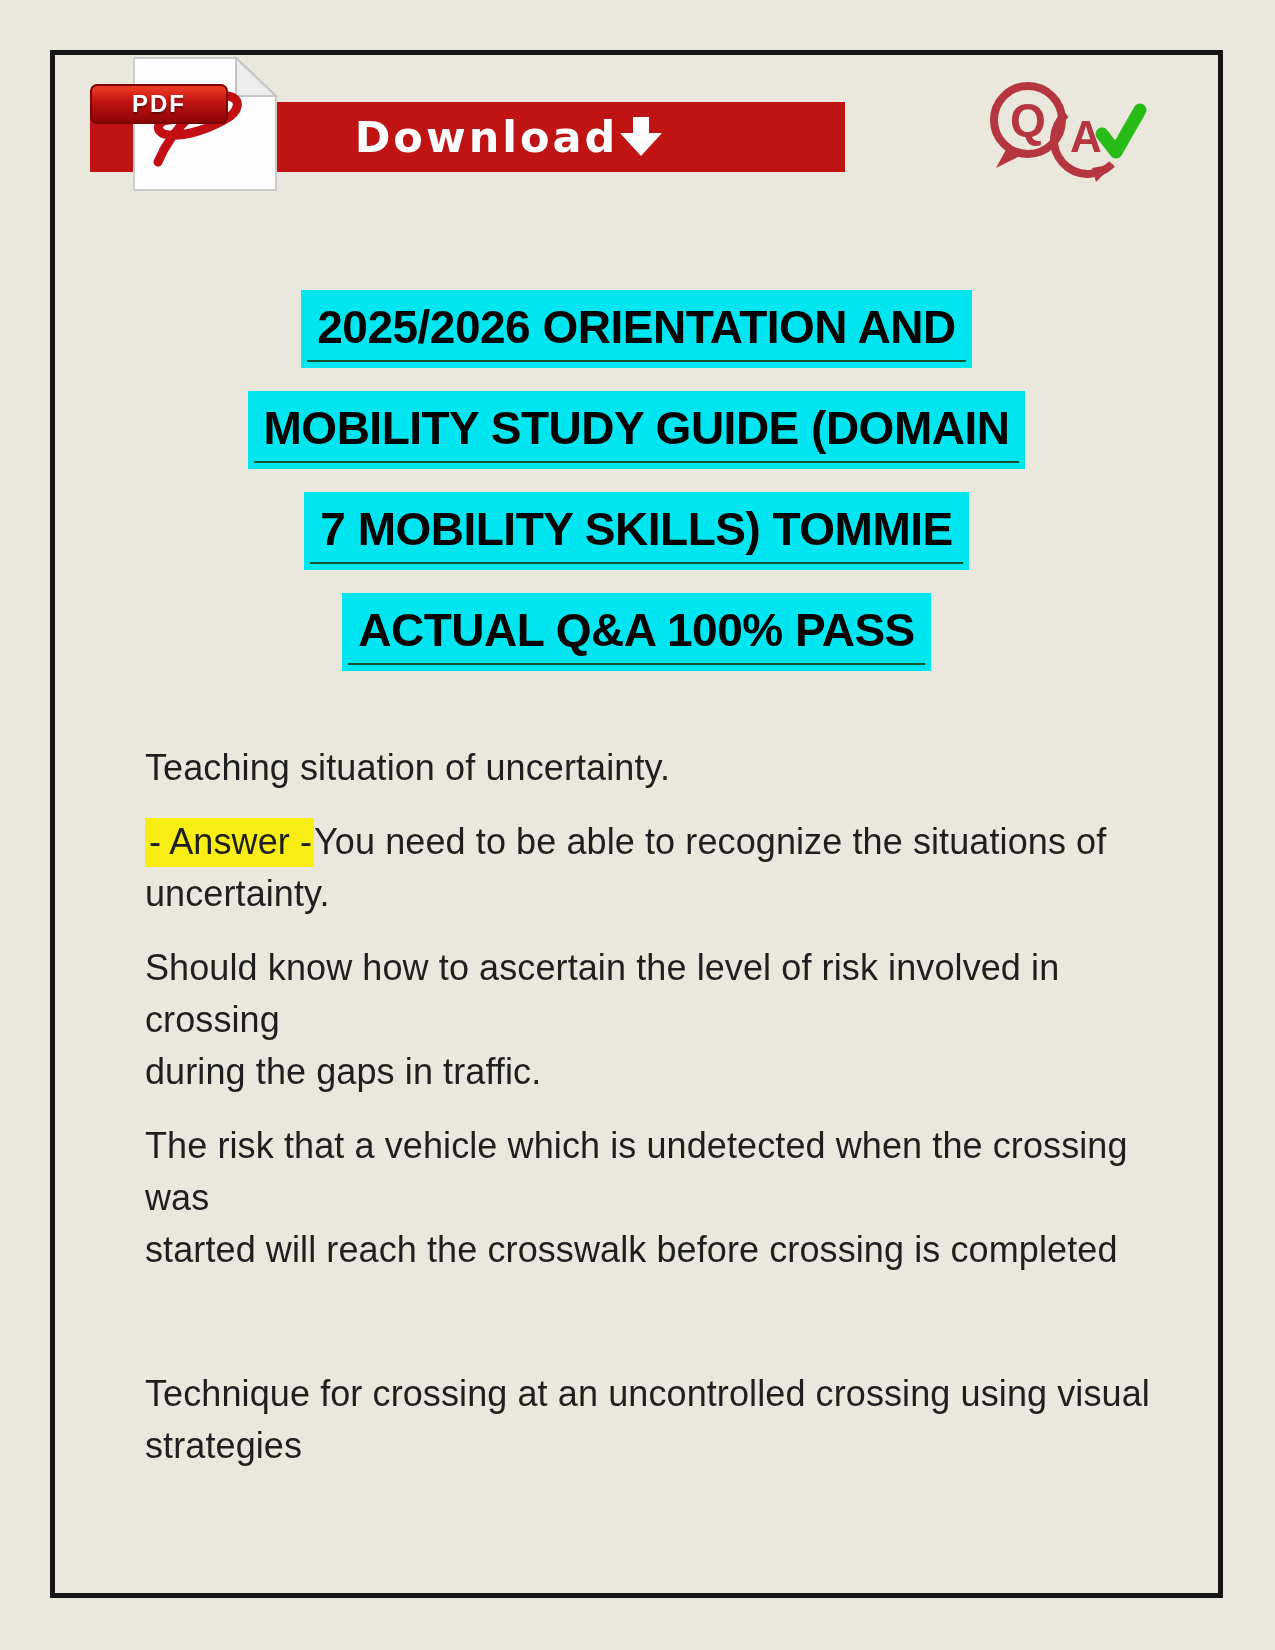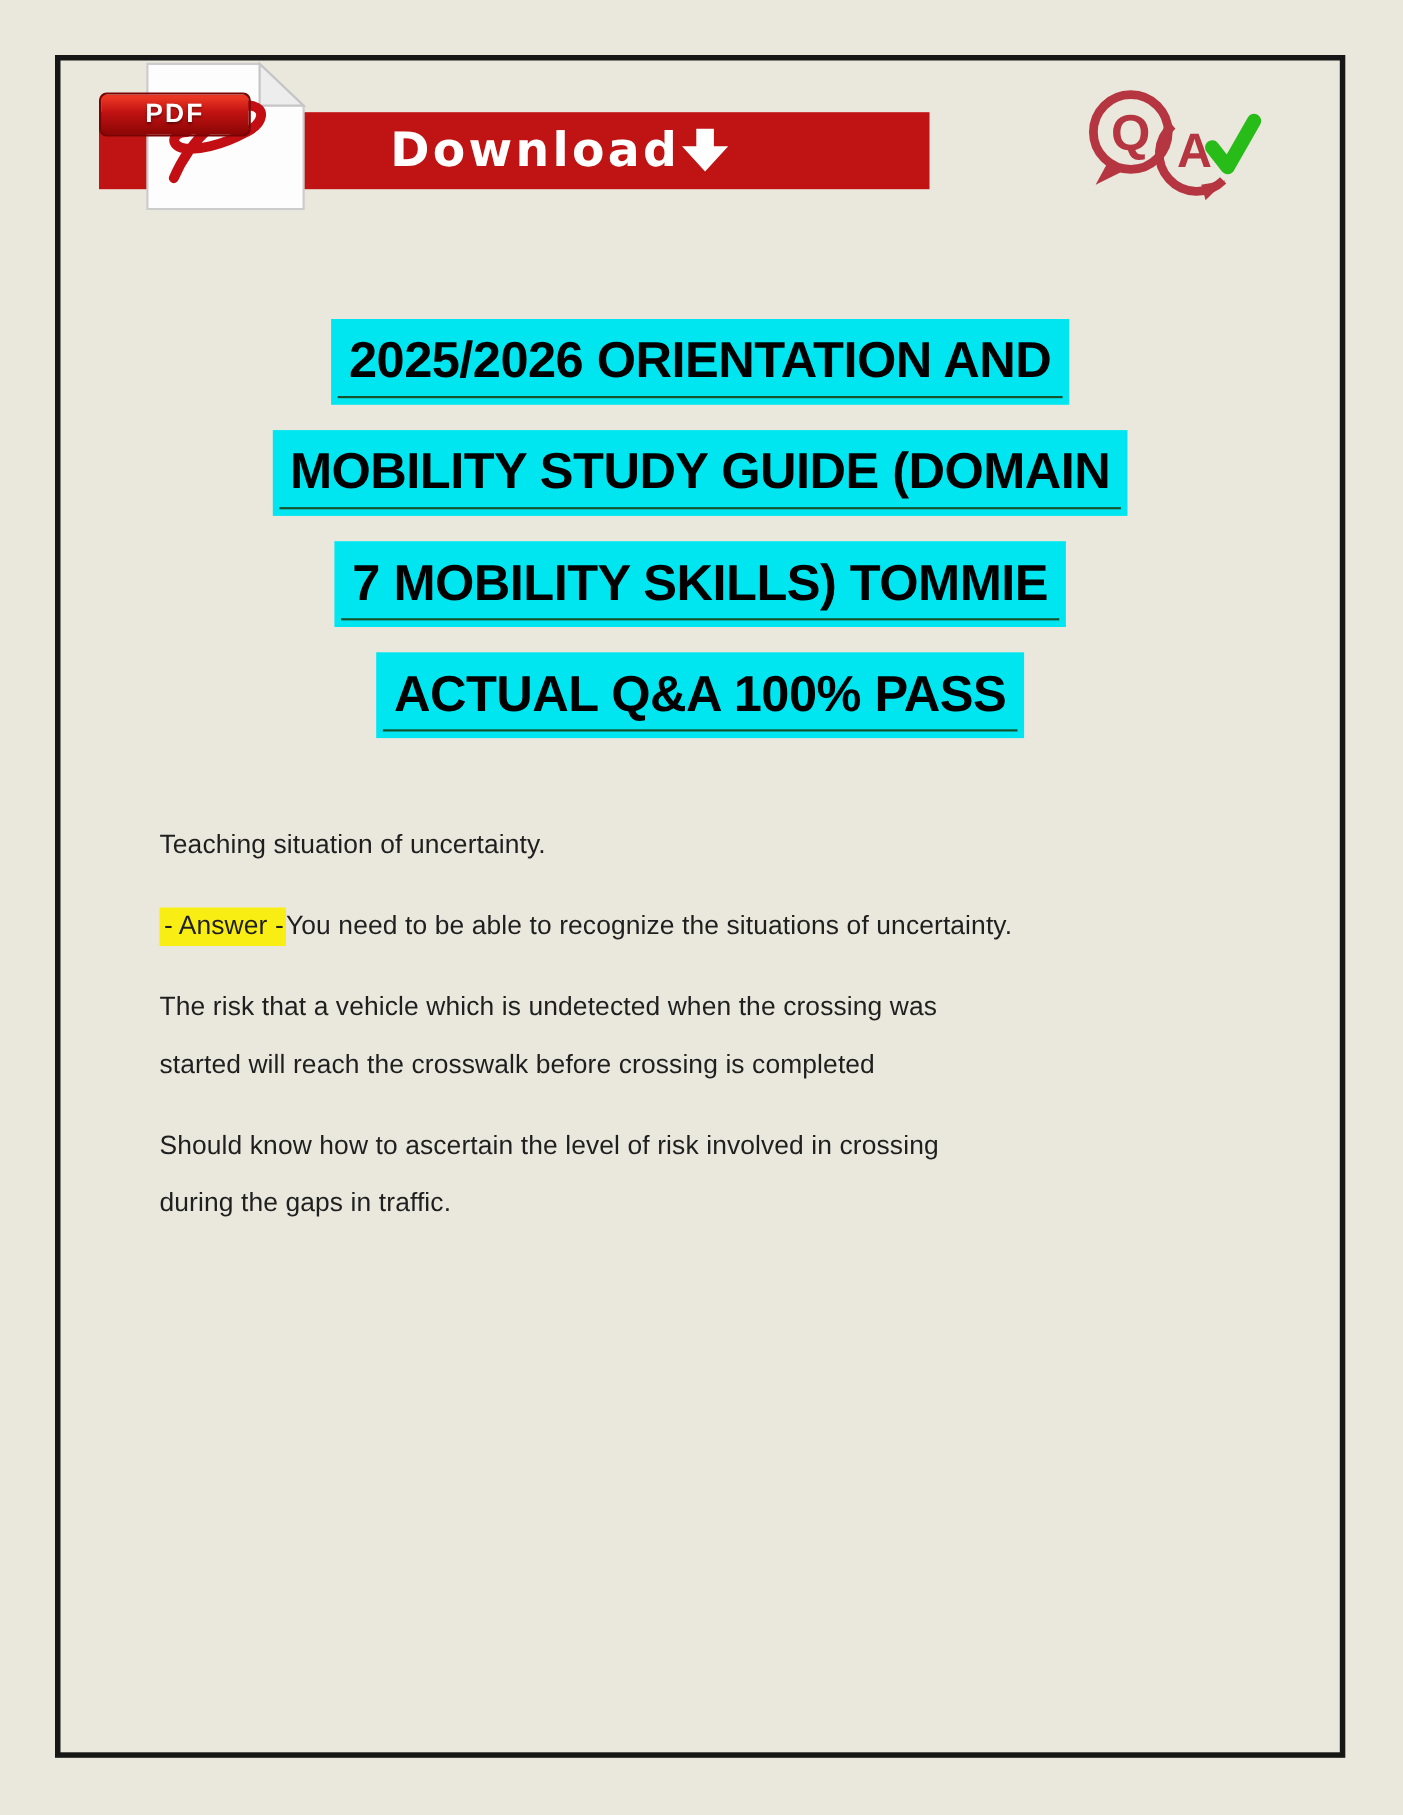--- a/index.html
+++ b/index.html
@@ -64,21 +64,21 @@
     display:inline-block;
     font-size:46px;font-weight:700;letter-spacing:-0.5px;color:#000;
     padding:0 10px 6px;border-bottom:2px solid #14532d;
     white-space:nowrap;
   }
   
   .body-content{
     position:absolute;left:145px;top:742px;width:1010px;z-index:1;
   }
   .body-par{
-    font-size:24px;color:var(--body-text);line-height:52px;
+    font-size:36px;color:var(--body-text);line-height:52px;
     white-space:pre-line;margin-bottom:22px;
     letter-spacing:0.1px;
   }
   .hl{
     background:var(--answer-highlight);
     padding:3px 2px 5px 4px;
   }
   .spacer{height:70px;}
 </style>
 </head>
@@ -119,18 +119,20 @@
 <div class="title-wrap">
     <div class="title-line"><span class="title-line-text">2025/2026 ORIENTATION AND</span></div>
     <div class="title-line"><span class="title-line-text">MOBILITY STUDY GUIDE (DOMAIN</span></div>
     <div class="title-line"><span class="title-line-text">7 MOBILITY SKILLS) TOMMIE</span></div>
     <div class="title-line"><span class="title-line-text">ACTUAL Q&amp;A 100% PASS</span></div>
   </div>
 
 <div class="body-content">
     <p class="body-par">Teaching situation of uncertainty.</p>
     <p class="body-par"><span class="hl">- Answer -</span>You need to be able to recognize the situations of uncertainty.</p>
+    <p class="body-par">Should know how to ascertain the level of risk involved in crossing
+during the gaps in traffic.</p>
     <p class="body-par">The risk that a vehicle which is undetected when the crossing was
 started will reach the crosswalk before crossing is completed</p>
-    <p class="body-par">Should know how to ascertain the level of risk involved in crossing
-during the gaps in traffic.</p>
     <div class="spacer"></div>
+    <p class="body-par">Technique for crossing at an uncontrolled crossing using visual
+strategies</p>
   </div>
 
 </body></html>

